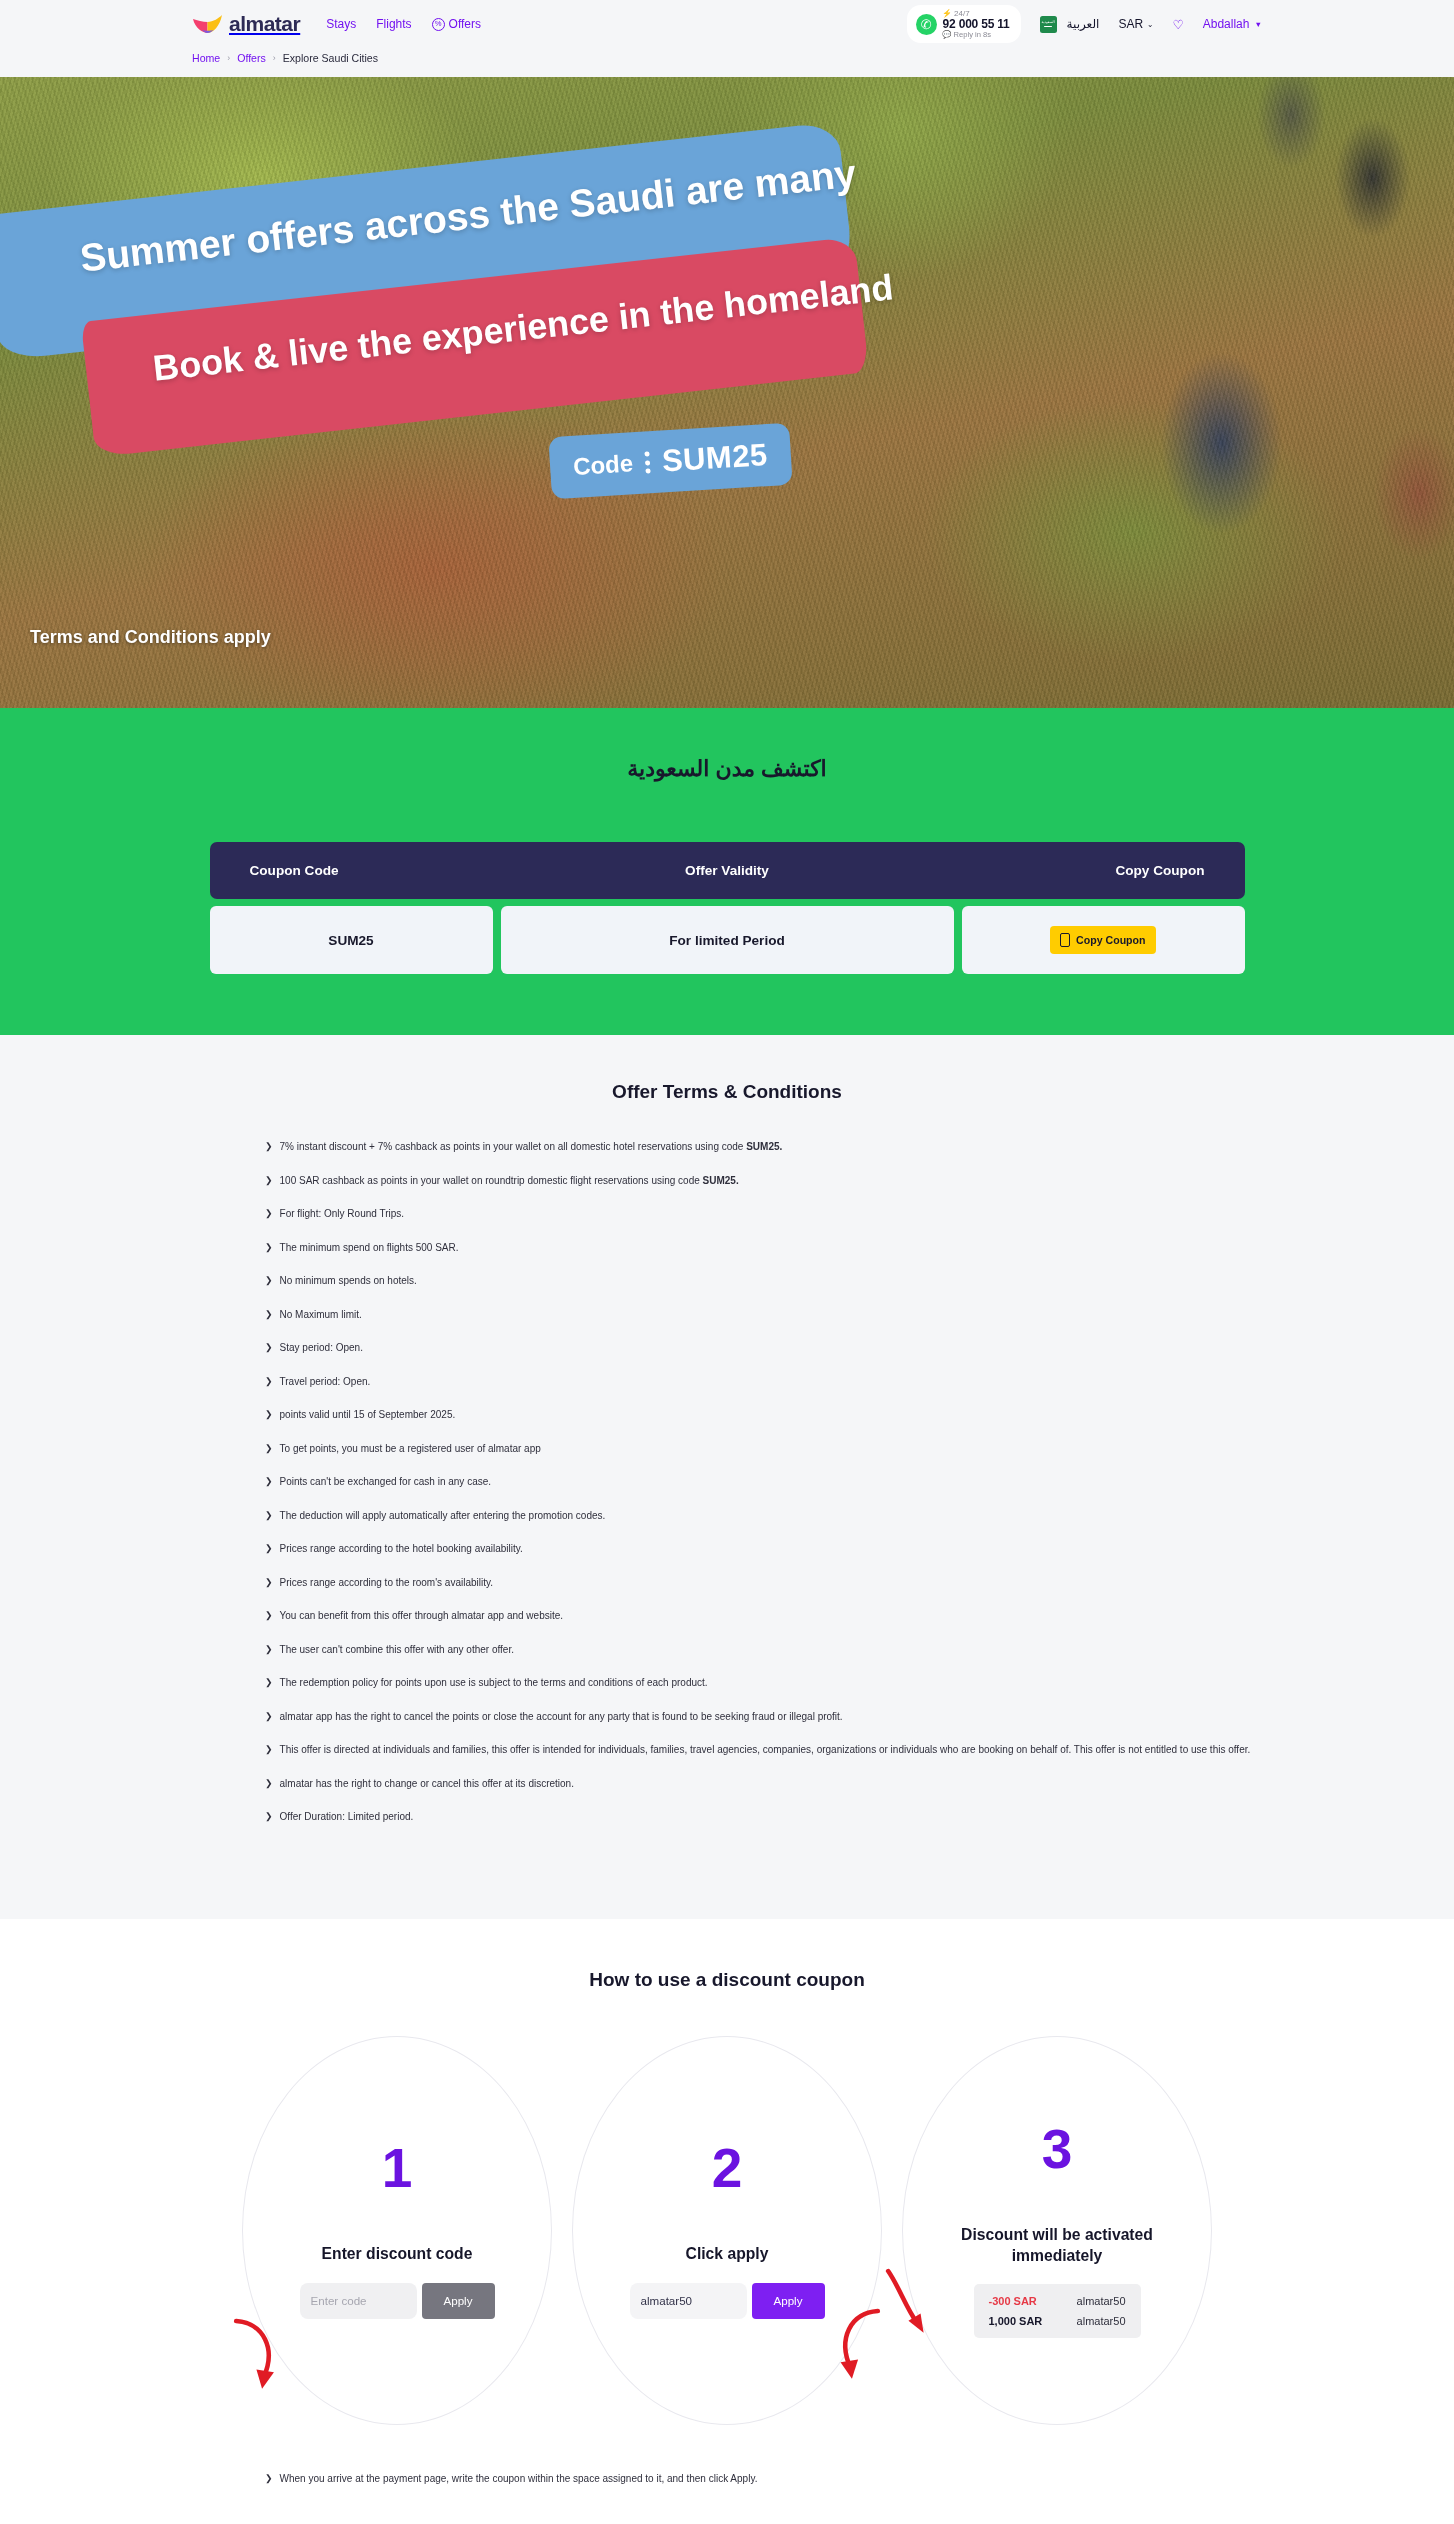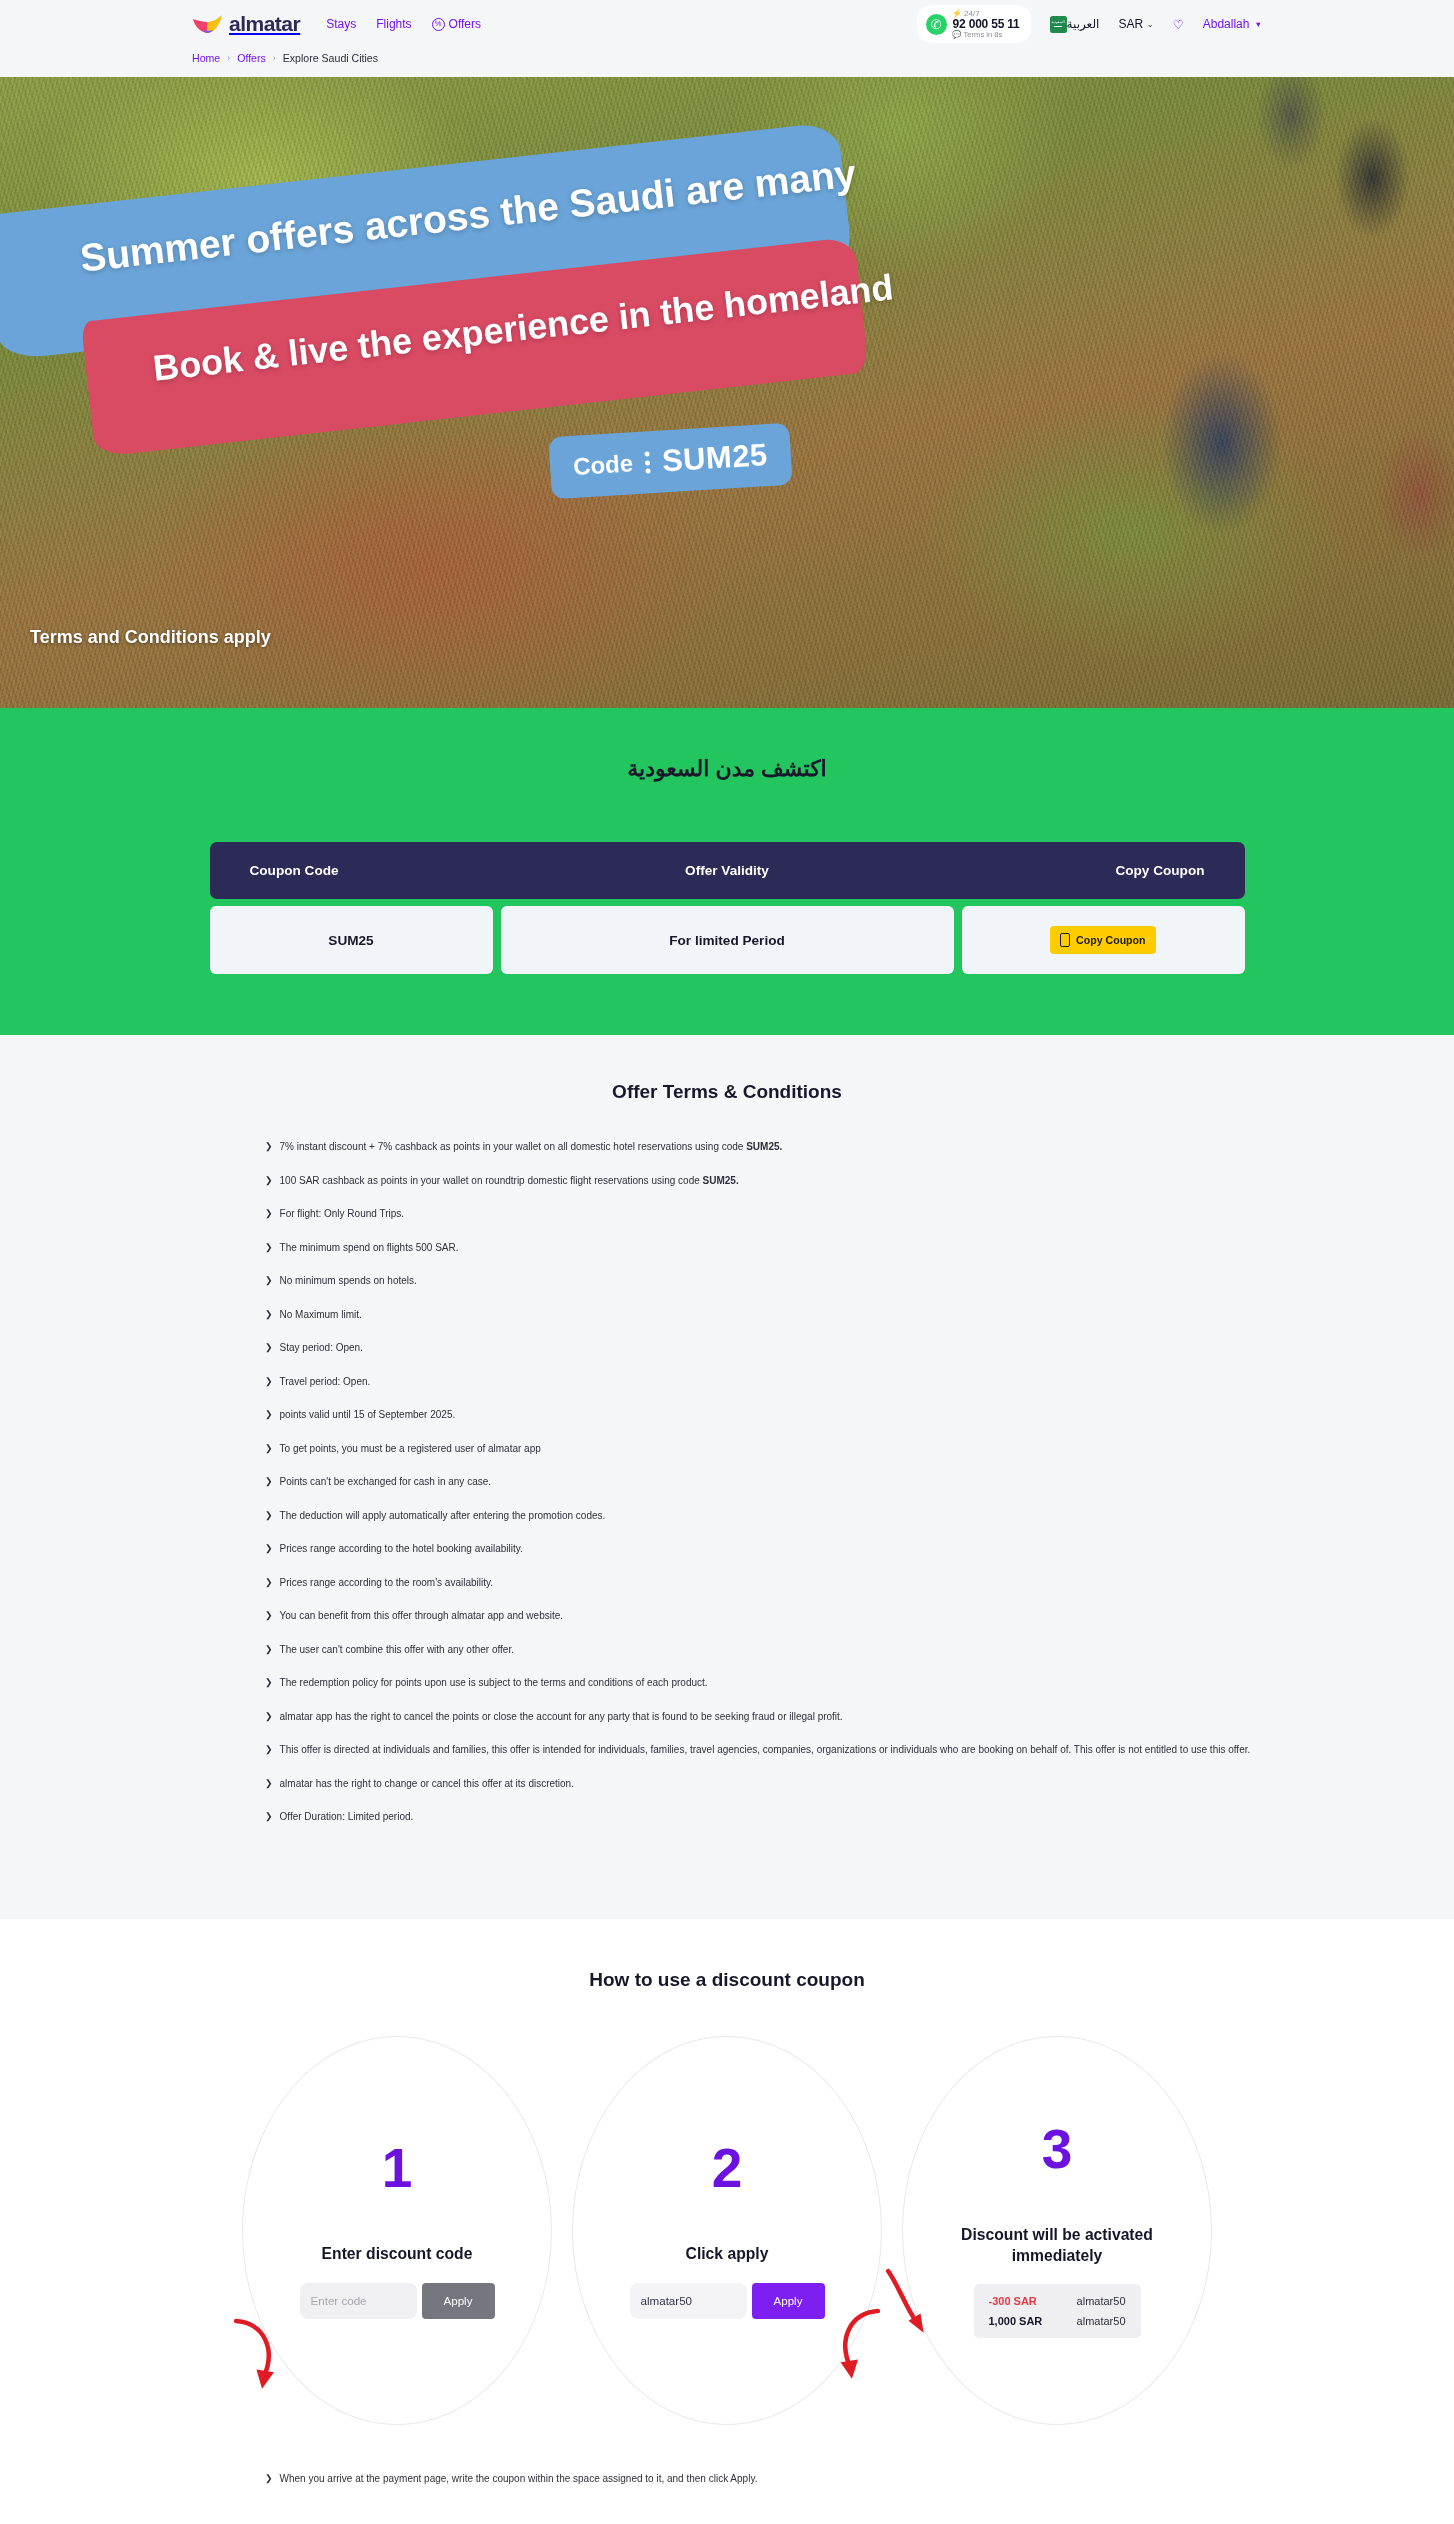--- a/index.html
+++ b/index.html
@@ -267,25 +267,25 @@
       <div class="wa-card">
         <span class="wa-ring">✆</span>
         <span class="wa-lines">
           <span class="wa-top">
             <span>⚡</span>
             <span>24/7</span>
           </span>
           <span class="wa-num">92 000 55 11</span>
           <span class="wa-bot">
             <span>💬</span>
-            <span>Terms in 8s</span>
+            <span>Reply in 8s</span>
           </span>
         </span>
       </div>
-      <a href="#" class="lang-ar" style="display:flex;align-items:center;gap:0;text-decoration:none">
+      <a href="#" class="lang-ar" style="display:flex;align-items:center;gap:10px;text-decoration:none">
         <span class="flag">
             <span style="font-size:3.5px">السعودية</span>
             <span class="fb"></span>
           </span>
         <span>العربية</span>
       </a>
       <div class="cur">
         <span>SAR</span>
         <span class="caret">⌄</span>
       </div>

